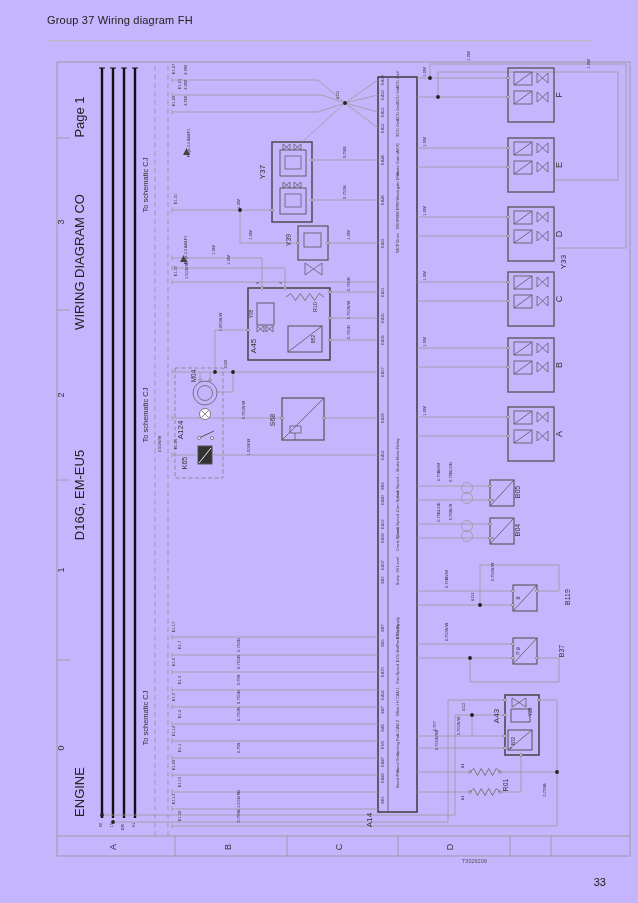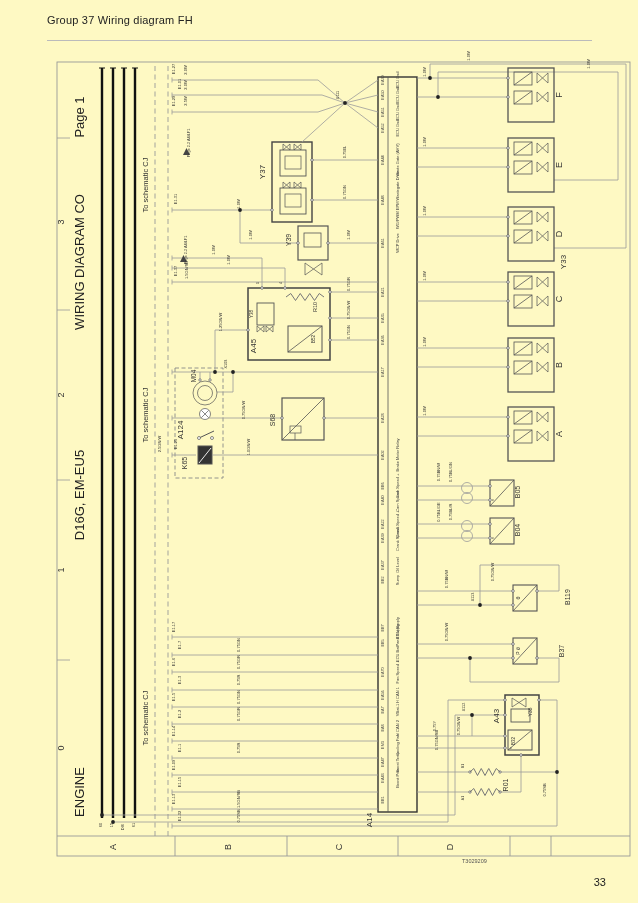--- a/index.html
+++ b/index.html
@@ -1,17 +1,17 @@
 <!DOCTYPE html>
 <html><head>
 <meta charset="utf-8">
 <style>
   html,body{margin:0;padding:0;background:#fff;width:638px;height:903px;overflow:hidden;
     font-family:"Liberation Sans", sans-serif;}
-  .page{position:relative;width:638px;height:903px;background:#fef9c3;}
+  .page{position:relative;width:638px;height:903px;background:#c4b5fd;}
   .hdr{position:absolute;left:47px;top:14px;font-size:11px;color:#222;letter-spacing:0.2px;}
   .rule{position:absolute;left:47px;top:40px;width:545px;height:1px;background:#bbb;}
   .tno{position:absolute;left:462px;top:858px;font-size:5.5px;color:#555;}
   .pno{position:absolute;right:32px;top:876px;font-size:11px;color:#222;text-align:center;}
   #dg{position:absolute;left:0;top:0;width:638px;height:903px;}
   text{font-family:"Liberation Sans", sans-serif;}
 </style>
 </head>
 <body>
 

